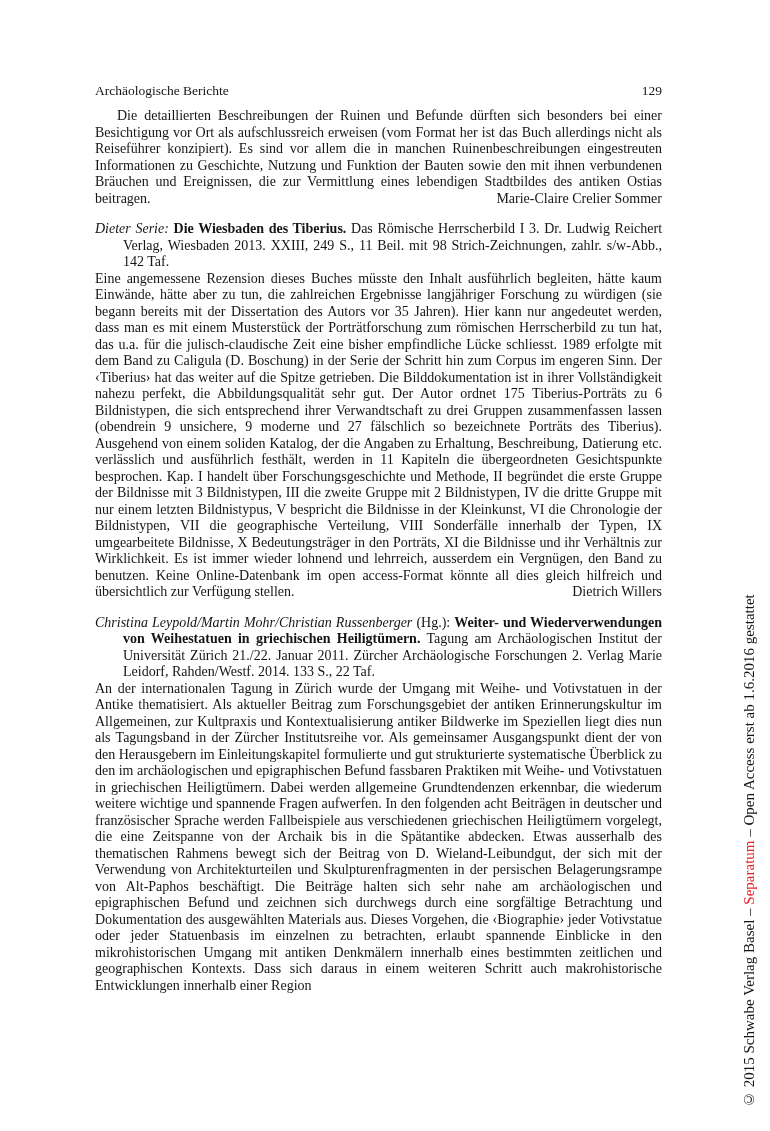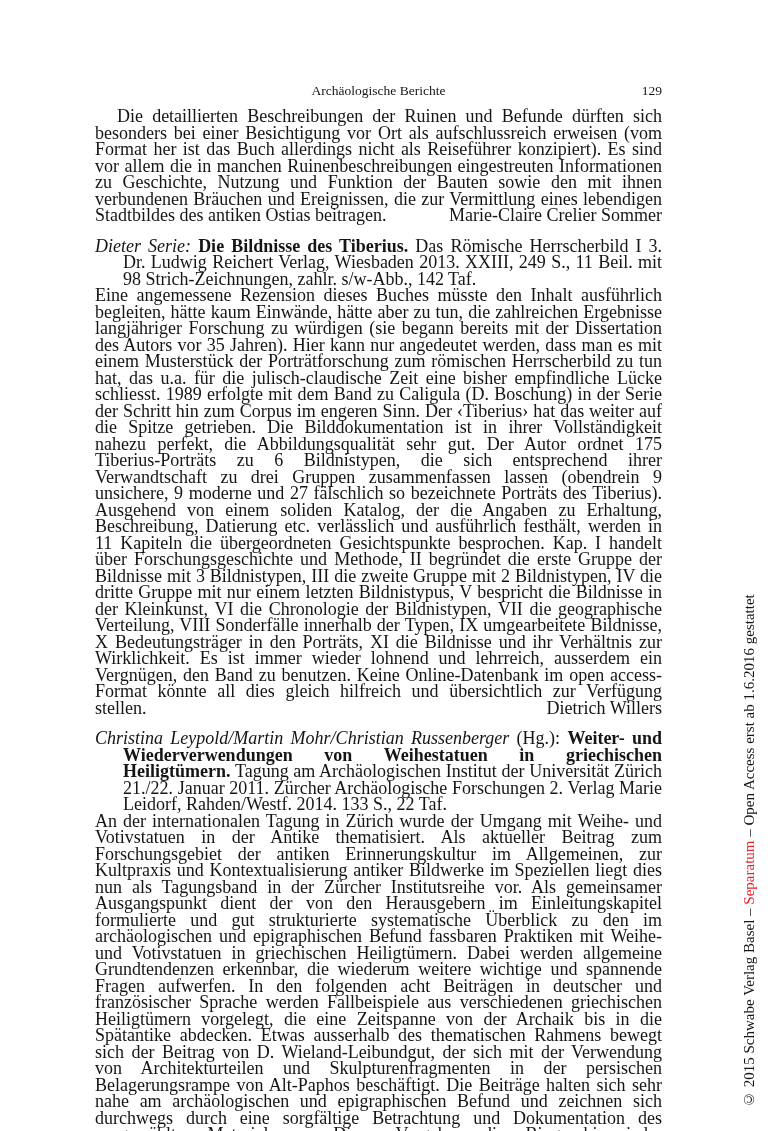--- a/index.html
+++ b/index.html
@@ -19,29 +19,28 @@
     width: 567px;
   }
   .running-head {
     position: relative;
     font-size: 13.5px;
     line-height: 17px;
     margin-bottom: 9px;
   }
   .running-head .rh-title {
     display: block;
-    text-align: center;
   }
   .running-head .rh-page {
     position: absolute;
     right: 0;
     top: 0;
   }
   p.body {
-    font-size: 18px;
+    font-size: 14px;
     line-height: 16.5px;
     text-align: justify;
     hyphens: auto;
     -webkit-hyphens: auto;
   }
   .first-indent { text-indent: 22px; }
   .hang {
     padding-left: 28px;
     text-indent: -28px;
   }
@@ -69,21 +68,21 @@
 <div class="text-block">
 
   <div class="running-head">
     <span class="rh-title">Archäologische Berichte</span>
     <span class="rh-page">129</span>
   </div>
 
   <p class="body first-indent"><span>Die detaillierten Beschreibungen der Ruinen und Befunde dürften sich besonders bei einer Besichtigung vor Ort als aufschlussreich erweisen (vom Format her ist das Buch allerdings nicht als Reiseführer konzipiert). Es sind vor allem die in manchen Ruinenbeschreibungen eingestreuten Informationen zu Geschichte, Nutzung und Funktion der Bauten sowie den mit ihnen verbundenen Bräuchen und Ereignissen, die zur Vermittlung eines lebendigen Stadtbildes des antiken Ostias beitragen.</span> <span class="sig">Marie-Claire Crelier Sommer</span></p>
 
   <div class="review">
-    <p class="body hang"><span class="italic">Dieter Serie:</span> <span class="bold">Die Bildnisse des Tiberius.</span> <span>Das Römische Herrscherbild I 3. Dr. Ludwig Reichert Verlag, Wiesbaden 2013. XXIII, 249 S., 11 Beil. mit 98 Strich-Zeichnungen, zahlr. s/w-Abb., 142 Taf.</span></p>
+    <p class="body hang"><span class="italic">Dieter Serie:</span> <span class="bold">Die Wiesbaden des Tiberius.</span> <span>Das Römische Herrscherbild I 3. Dr. Ludwig Reichert Verlag, Wiesbaden 2013. XXIII, 249 S., 11 Beil. mit 98 Strich-Zeichnungen, zahlr. s/w-Abb., 142 Taf.</span></p>
     <p class="body"><span>Eine angemessene Rezension dieses Buches müsste den Inhalt ausführlich begleiten, hätte kaum Einwände, hätte aber zu tun, die zahlreichen Ergebnisse langjähriger Forschung zu würdigen (sie begann bereits mit der Dissertation des Autors vor 35 Jahren). Hier kann nur angedeutet werden, dass man es mit einem Musterstück der Porträtforschung zum römischen Herrscherbild zu tun hat, das u.a. für die julisch-claudische Zeit eine bisher empfindliche Lücke schliesst. 1989 erfolgte mit dem Band zu Caligula (D. Boschung) in der Serie der Schritt hin zum Corpus im engeren Sinn. Der ‹Tiberius› hat das weiter auf die Spitze getrieben. Die Bilddokumentation ist in ihrer Vollständigkeit nahezu perfekt, die Abbildungsqualität sehr gut. Der Autor ordnet 175 Tiberius-Porträts zu 6 Bildnistypen, die sich entsprechend ihrer Verwandtschaft zu drei Gruppen zusammenfassen lassen (obendrein 9 unsichere, 9 moderne und 27 fälschlich so bezeichnete Porträts des Tiberius). Ausgehend von einem soliden Katalog, der die Angaben zu Erhaltung, Beschreibung, Datierung etc. verlässlich und ausführlich festhält, werden in 11 Kapiteln die übergeordneten Gesichtspunkte besprochen. Kap. I handelt über Forschungsgeschichte und Methode, II begründet die erste Gruppe der Bildnisse mit 3 Bildnistypen, III die zweite Gruppe mit 2 Bildnistypen, IV die dritte Gruppe mit nur einem letzten Bildnistypus, V bespricht die Bildnisse in der Kleinkunst, VI die Chronologie der Bildnistypen, VII die geographische Verteilung, VIII Sonderfälle innerhalb der Typen, IX umgearbeitete Bildnisse, X Bedeutungsträger in den Porträts, XI die Bildnisse und ihr Verhältnis zur Wirklichkeit. Es ist immer wieder lohnend und lehrreich, ausserdem ein Vergnügen, den Band zu benutzen. Keine Online-Datenbank im open access-Format könnte all dies gleich hilfreich und übersichtlich zur Verfügung stellen.</span> <span class="sig">Dietrich Willers</span></p>
   </div>
 
   <div class="review">
     <p class="body hang"><span class="italic">Christina Leypold/Martin Mohr/Christian Russenberger</span> <span>(Hg.):</span> <span class="bold">Weiter- und Wiederverwendungen von Weihestatuen in griechischen Heiligtümern.</span> <span>Tagung am Archäologischen Institut der Universität Zürich 21./22. Januar 2011. Zürcher Archäologische Forschungen 2. Verlag Marie Leidorf, Rahden/Westf. 2014. 133 S., 22 Taf.</span></p>
     <p class="body"><span>An der internationalen Tagung in Zürich wurde der Umgang mit Weihe- und Votivstatuen in der Antike thematisiert. Als aktueller Beitrag zum Forschungsgebiet der antiken Erinnerungskultur im Allgemeinen, zur Kultpraxis und Kontextualisierung antiker Bildwerke im Speziellen liegt dies nun als Tagungsband in der Zürcher Institutsreihe vor. Als gemeinsamer Ausgangspunkt dient der von den Herausgebern im Einleitungskapitel formulierte und gut strukturierte systematische Überblick zu den im archäologischen und epigraphischen Befund fassbaren Praktiken mit Weihe- und Votivstatuen in griechischen Heiligtümern. Dabei werden allgemeine Grundtendenzen erkennbar, die wiederum weitere wichtige und spannende Fragen aufwerfen. In den folgenden acht Beiträgen in deutscher und französischer Sprache werden Fallbeispiele aus verschiedenen griechischen Heiligtümern vorgelegt, die eine Zeitspanne von der Archaik bis in die Spätantike abdecken. Etwas ausserhalb des thematischen Rahmens bewegt sich der Beitrag von D. Wieland-Leibundgut, der sich mit der Verwendung von Architekturteilen und Skulpturenfragmenten in der persischen Belagerungsrampe von Alt-Paphos beschäftigt. Die Beiträge halten sich sehr nahe am archäologischen und epigraphischen Befund und zeichnen sich durchwegs durch eine sorgfältige Betrachtung und Dokumentation des ausgewählten Materials aus. Dieses Vorgehen, die ‹Biographie› jeder Votivstatue oder jeder Statuenbasis im einzelnen zu betrachten, erlaubt spannende Einblicke in den mikrohistorischen Umgang mit antiken Denkmälern innerhalb eines bestimmten zeitlichen und geographischen Kontexts. Dass sich daraus in einem weiteren Schritt auch makrohistorische Entwicklungen innerhalb einer Region</span></p>
   </div>
 
 </div>
 

